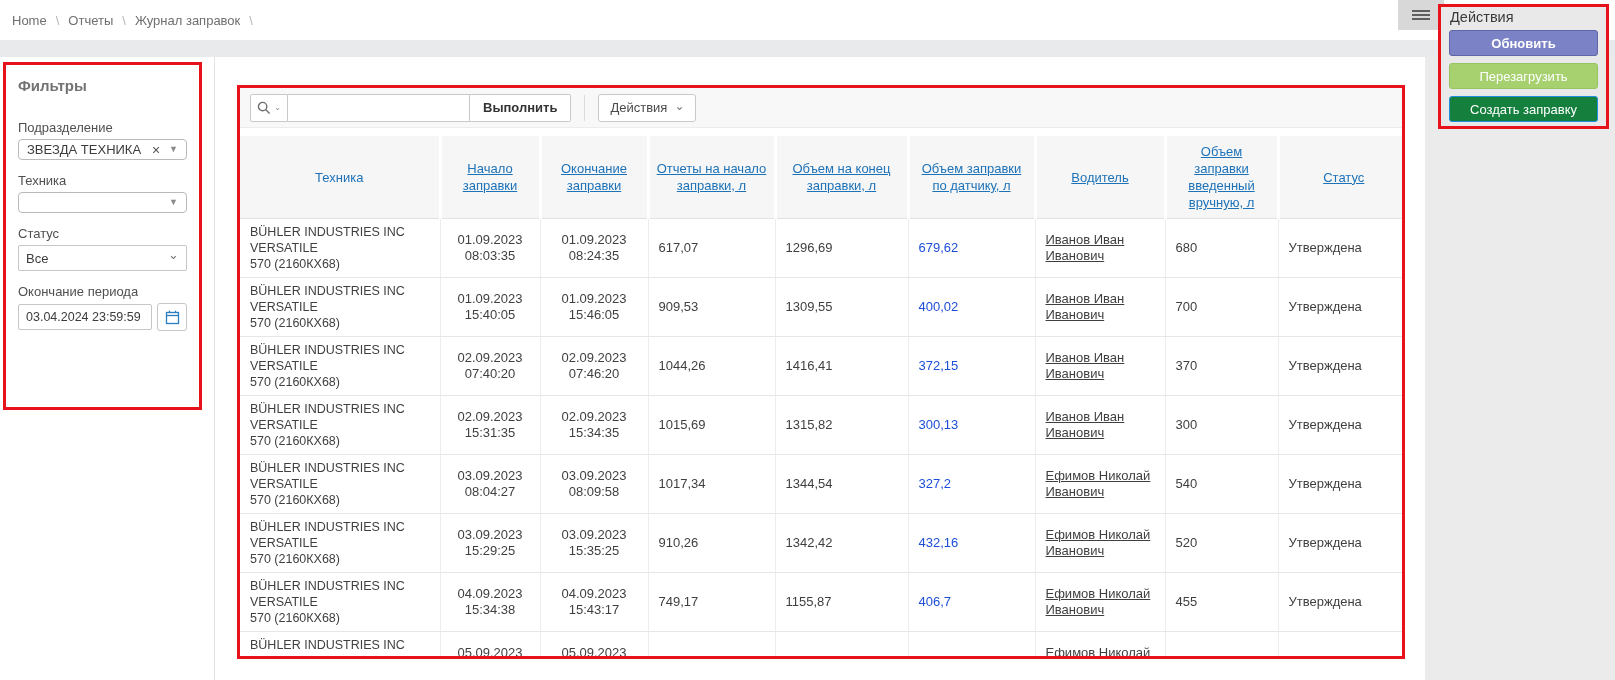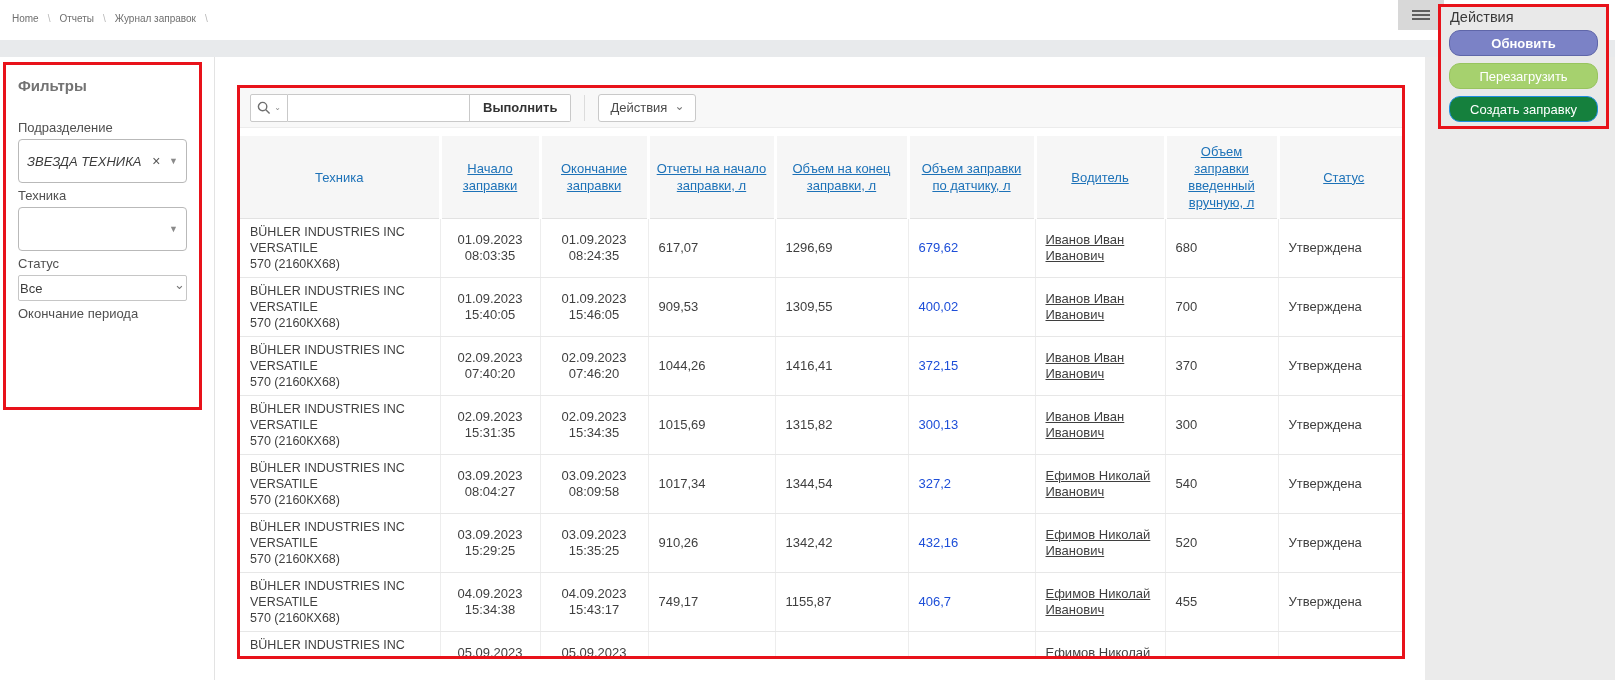--- a/index.html
+++ b/index.html
@@ -1,41 +1,41 @@
 <!DOCTYPE html>
 <html><head>
 <meta charset="utf-8">
 <style>
   html,body{margin:0;padding:0;background:#fff;font-family:"Liberation Sans",sans-serif;color:#3c3c3c;}
   .page{position:relative;width:1615px;height:680px;overflow:hidden;background:#fff;}
 
   
   .topbar{position:absolute;top:0;left:0;right:0;height:40px;background:#fff;}
-  .breadcrumb{position:absolute;top:13px;left:12px;font-size:10px;color:#6f6f6f;white-space:nowrap;}
+  .breadcrumb{position:absolute;top:13px;left:12px;font-size:13px;color:#6f6f6f;white-space:nowrap;}
   .crumb{margin-right:9px;cursor:pointer;}
   .sep{color:#b5b5b5;margin-right:9px;}
   .graystrip{position:absolute;top:40px;left:0;right:0;height:17px;background:#e8eaec;}
   .hamburger{position:absolute;top:0;left:1398px;width:46px;height:30px;background:#d8d8d8;display:flex;align-items:center;justify-content:center;cursor:pointer;}
   .hamburger .bars div{width:18px;height:2px;background:#5f5f5f;margin:2px 0;}
 
   
   .sidebar-bg{position:absolute;top:57px;left:0;width:215px;bottom:0;background:#fff;border-right:1px solid #e3e3e3;box-sizing:border-box;}
   .main-bg{position:absolute;top:57px;left:215px;width:1210px;bottom:0;background:#fff;}
   .right-bg{position:absolute;top:57px;left:1425px;right:0;bottom:0;background:#ebebeb;}
 
   
   .filters-box{position:absolute;left:3px;top:62px;width:199px;height:348px;border:3px solid #e8121a;background:#fff;box-sizing:border-box;padding:12px 12px 0;overflow:hidden;}
   .filters-title{font-size:15px;font-weight:bold;color:#737373;margin-bottom:26px;}
-  .fgroup{margin-bottom:5px;}
+  .fgroup{margin-bottom:13px;}
   .flabel{font-size:13px;color:#505050;margin-bottom:4px;}
-  .combo{display:flex;align-items:center;height:44px;border:1px solid #b9b9b9;border-radius:4px;background:#fff;padding:0 8px;box-sizing:border-box;cursor:pointer;font-style:italic;}
+  .combo{display:flex;align-items:center;height:21px;border:1px solid #b9b9b9;border-radius:4px;background:#fff;padding:0 8px;box-sizing:border-box;cursor:pointer;}
   .combo .val{flex:1;font-size:13px;color:#3c3c3c;white-space:nowrap;overflow:hidden;}
   .combo .clear{color:#555;font-size:14px;margin-right:9px;line-height:1;}
   .combo .caret{color:#8a8a8a;font-size:9px;line-height:1;}
-  .selectbox{display:flex;align-items:center;height:26px;border:1px solid #c6c6c6;border-radius:2px;background:#fff;padding:0 1px;box-sizing:border-box;cursor:pointer;}
+  .selectbox{display:flex;align-items:center;height:26px;border:1px solid #c6c6c6;border-radius:2px;background:#fff;padding:0 7px;box-sizing:border-box;cursor:pointer;}
   .selectbox .val{flex:1;font-size:13px;}
   .selectbox .chev{color:#777;font-size:13px;line-height:0.5;margin-top:-5px;}
   .dategroup{display:flex;gap:5px;align-items:center;}
   .dateinput{flex:1;min-width:0;height:26px;border:1px solid #c6c6c6;border-radius:2px;background:#fff;box-sizing:border-box;padding:0 7px;font-family:"Liberation Sans",sans-serif;font-size:12.5px;color:#3c3c3c;}
   .calbtn{width:30px;height:28px;flex:0 0 30px;border:1px solid #c6c6c6;border-radius:3px;background:#fff;display:flex;align-items:center;justify-content:center;cursor:pointer;box-sizing:border-box;}
 
   
   .main-box{position:absolute;left:237px;top:85px;width:1168px;height:574px;border:3px solid #e8121a;background:#fff;box-sizing:border-box;overflow:hidden;}
   .toolbar{height:40px;background:#f8f8f8;border-bottom:1px solid #ececec;display:flex;align-items:center;padding:0 10px;box-sizing:border-box;}
   .searchbox{display:flex;align-items:center;height:28px;}
@@ -56,21 +56,21 @@
   td{padding:5px 10px;border-bottom:1px solid #e7e7e7;line-height:16px;vertical-align:middle;color:#3f3f3f;overflow:hidden;}
   td + td{border-left:1px solid #ededed;}
   td.c0{white-space:pre-line;font-size:12.5px;}
   td.c1,td.c2{text-align:center;white-space:pre-line;}
   td.c6{white-space:pre-line;text-decoration:underline;}
   .link{color:#1d4ed8;cursor:pointer;}
 
   
   .actions-panel{position:absolute;left:1438px;top:4px;width:171px;height:125px;border:3px solid #e8121a;background:#e9e9e9;box-sizing:border-box;padding:2px 8px;}
   .ap-title{font-size:14.5px;color:#3a3a3a;margin:0 0 5px 1px;}
-  .ap-btn{height:26px;border-radius:11px;color:#fff;font-size:13px;display:flex;align-items:center;justify-content:center;margin-bottom:7px;cursor:pointer;box-sizing:border-box;}
+  .ap-btn{height:26px;border-radius:3px;color:#fff;font-size:13px;display:flex;align-items:center;justify-content:center;margin-bottom:7px;cursor:pointer;box-sizing:border-box;}
   .ap-btn.refresh{background:#7b82c6;border:1px solid #5f66a9;font-weight:bold;}
   .ap-btn.reload{background:#a6d16e;border:1px solid #98c45f;}
   .ap-btn.create{background:#15803d;border:1px solid #1f8ee0;}
 </style>
 </head>
 <body>
 
 <div class="page">
 
   <div class="topbar">
@@ -113,20 +113,31 @@
       <div class="flabel">Статус</div>
       <div class="selectbox">
         <span class="val">Все</span>
         <span class="chev">⌄</span>
       </div>
     </div>
 
 
     <div class="fgroup">
       <div class="flabel">Окончание периода</div>
+      <div class="dategroup">
+        <input class="dateinput" value="03.04.2024 23:59:59" style="">
+        <div class="calbtn">
+          <svg width="15" height="15" viewBox="0 0 15 15">
+              <rect x="1.5" y="2.5" width="12" height="11" fill="none" stroke="#2d7dc1" stroke-width="1.3"></rect>
+              <line x1="1.5" y1="5.5" x2="13.5" y2="5.5" stroke="#2d7dc1" stroke-width="1.3"></line>
+              <line x1="4.5" y1="0.7" x2="4.5" y2="3" stroke="#2d7dc1" stroke-width="1.3"></line>
+              <line x1="10.5" y1="0.7" x2="10.5" y2="3" stroke="#2d7dc1" stroke-width="1.3"></line>
+            </svg>
+        </div>
+      </div>
     </div>
   </div>
 
   <div class="main-box">
     <div class="toolbar">
       <div class="searchbox">
         <div class="sicon">
           <svg width="14" height="14" viewBox="0 0 14 14">
               <circle cx="5.6" cy="5.6" r="4.2" fill="none" stroke="#6f6f6f" stroke-width="1.4"></circle>
               <line x1="8.8" y1="8.8" x2="12.6" y2="12.6" stroke="#6f6f6f" stroke-width="1.4"></line>

